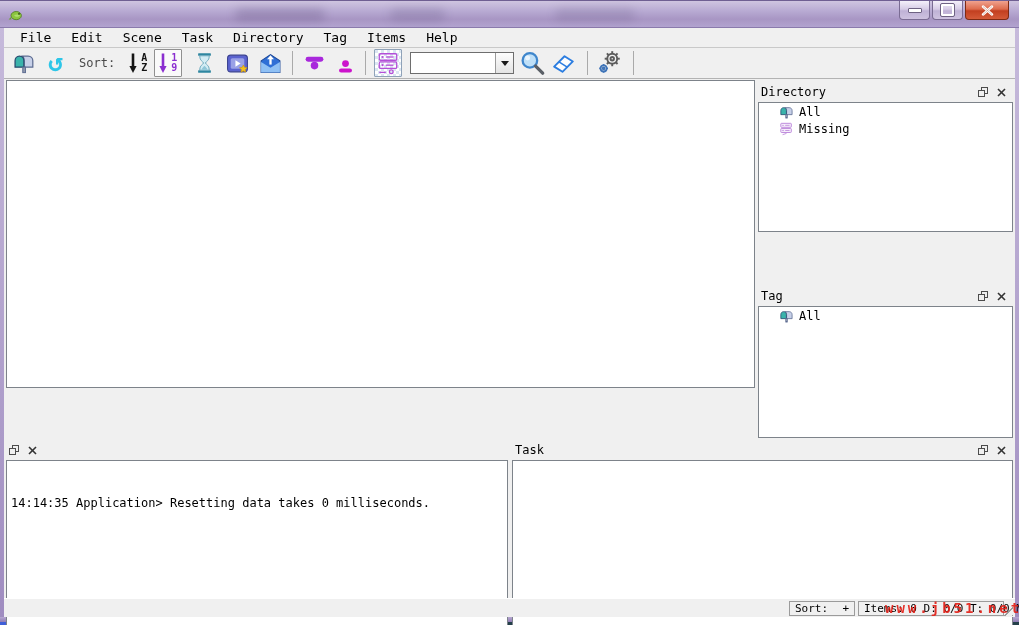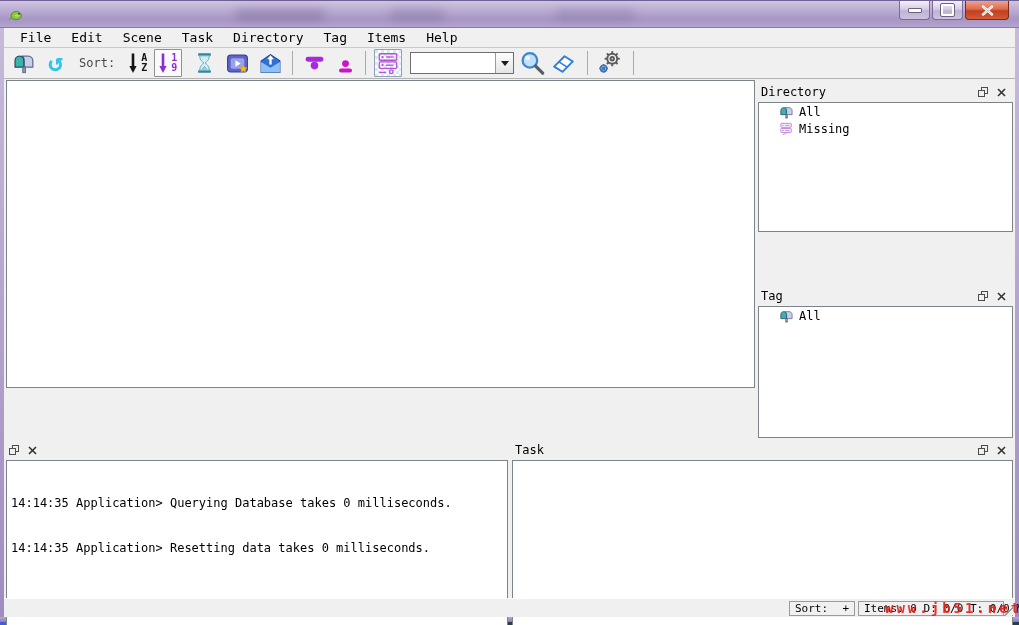--- a/index.html
+++ b/index.html
@@ -373,21 +373,20 @@
           <svg width="11" height="11" viewBox="0 0 11 11">
             <g stroke="#333" stroke-width="1.6">
                 <line x1="2" y1="2" x2="9" y2="9"></line>
                 <line x1="9" y1="2" x2="2" y2="9"></line>
               </g>
           </svg>
         </span>
       </div>
       <div class="abs sunken out-body">
         <div class="outlines">
-          <div>14:14:35 Application&gt; Querying Database takes 0 milliseconds.</div>
           <div>14:14:35 Application&gt; Resetting data takes 0 milliseconds.</div>
         </div>
       </div>
 
       <div class="abs phead task-head">
         <span class="ptitle">Task</span>
         <span class="pbtn">
           <svg width="12" height="12" viewBox="0 0 12 12">
             <rect x="4.5" y="1.5" width="6" height="6" fill="#f0f0f0" stroke="#4c4c4c"></rect>
             <rect x="1.5" y="4.5" width="6" height="6" fill="#f0f0f0" stroke="#4c4c4c"></rect>

